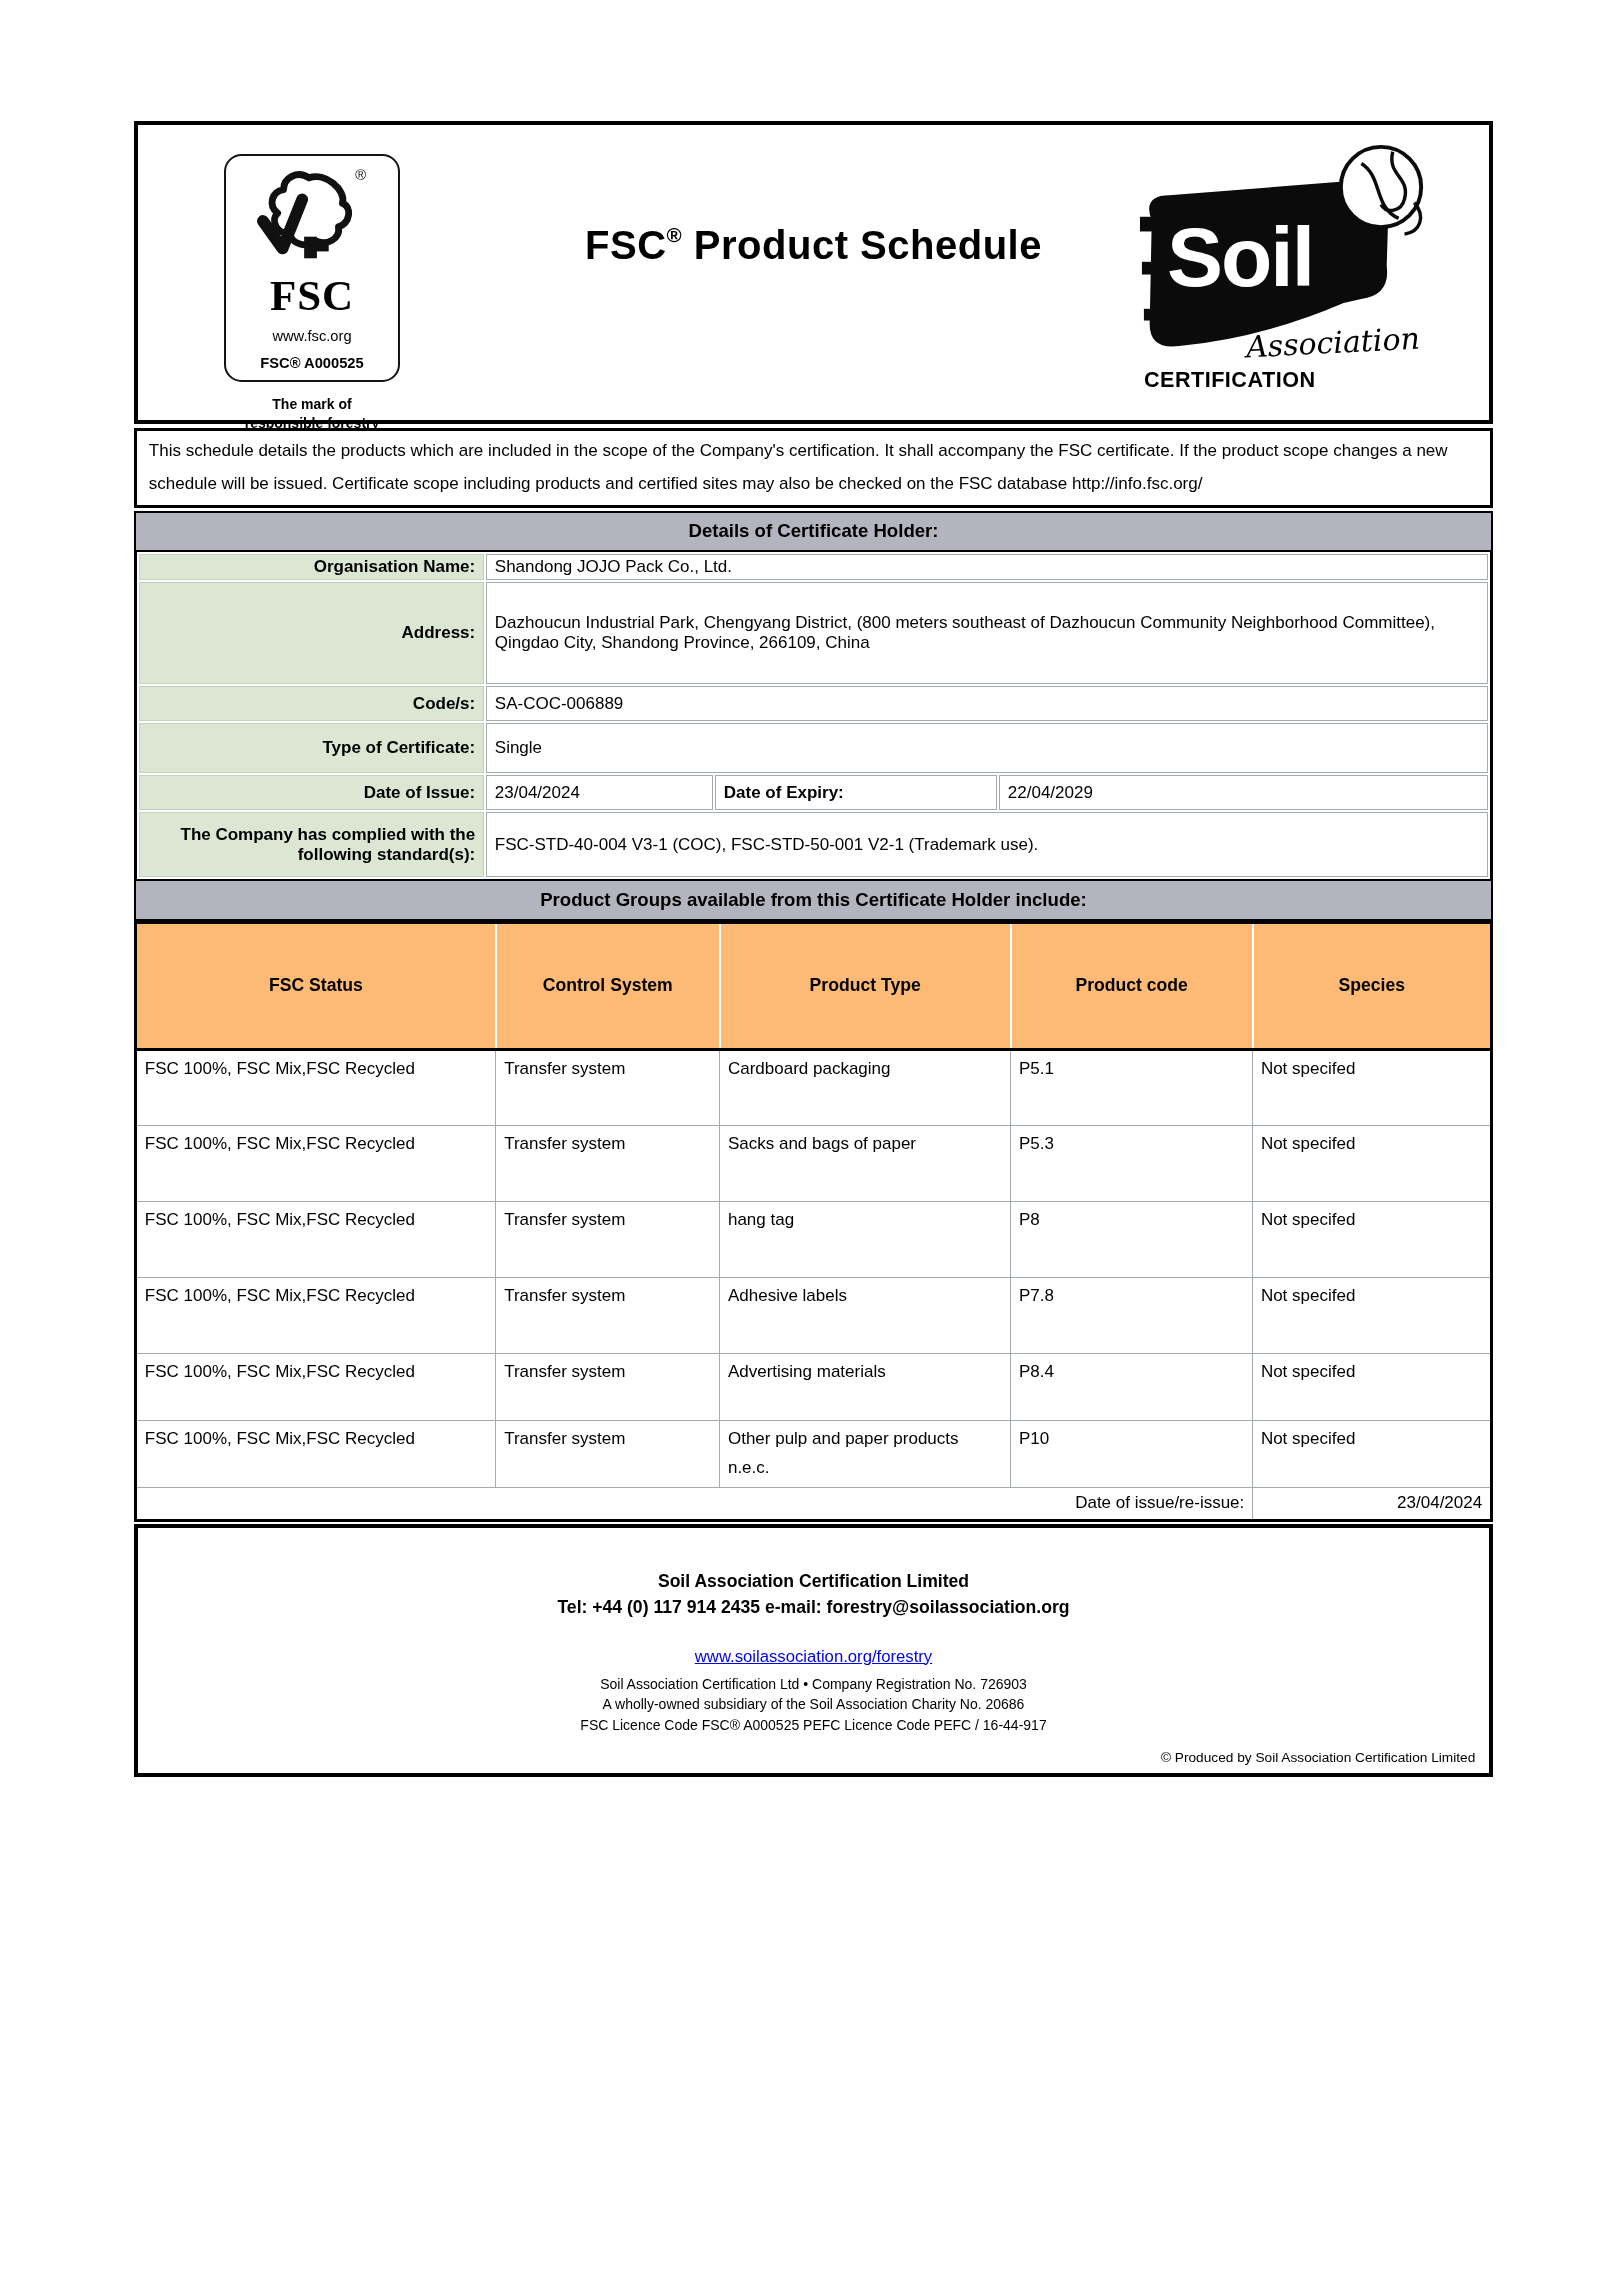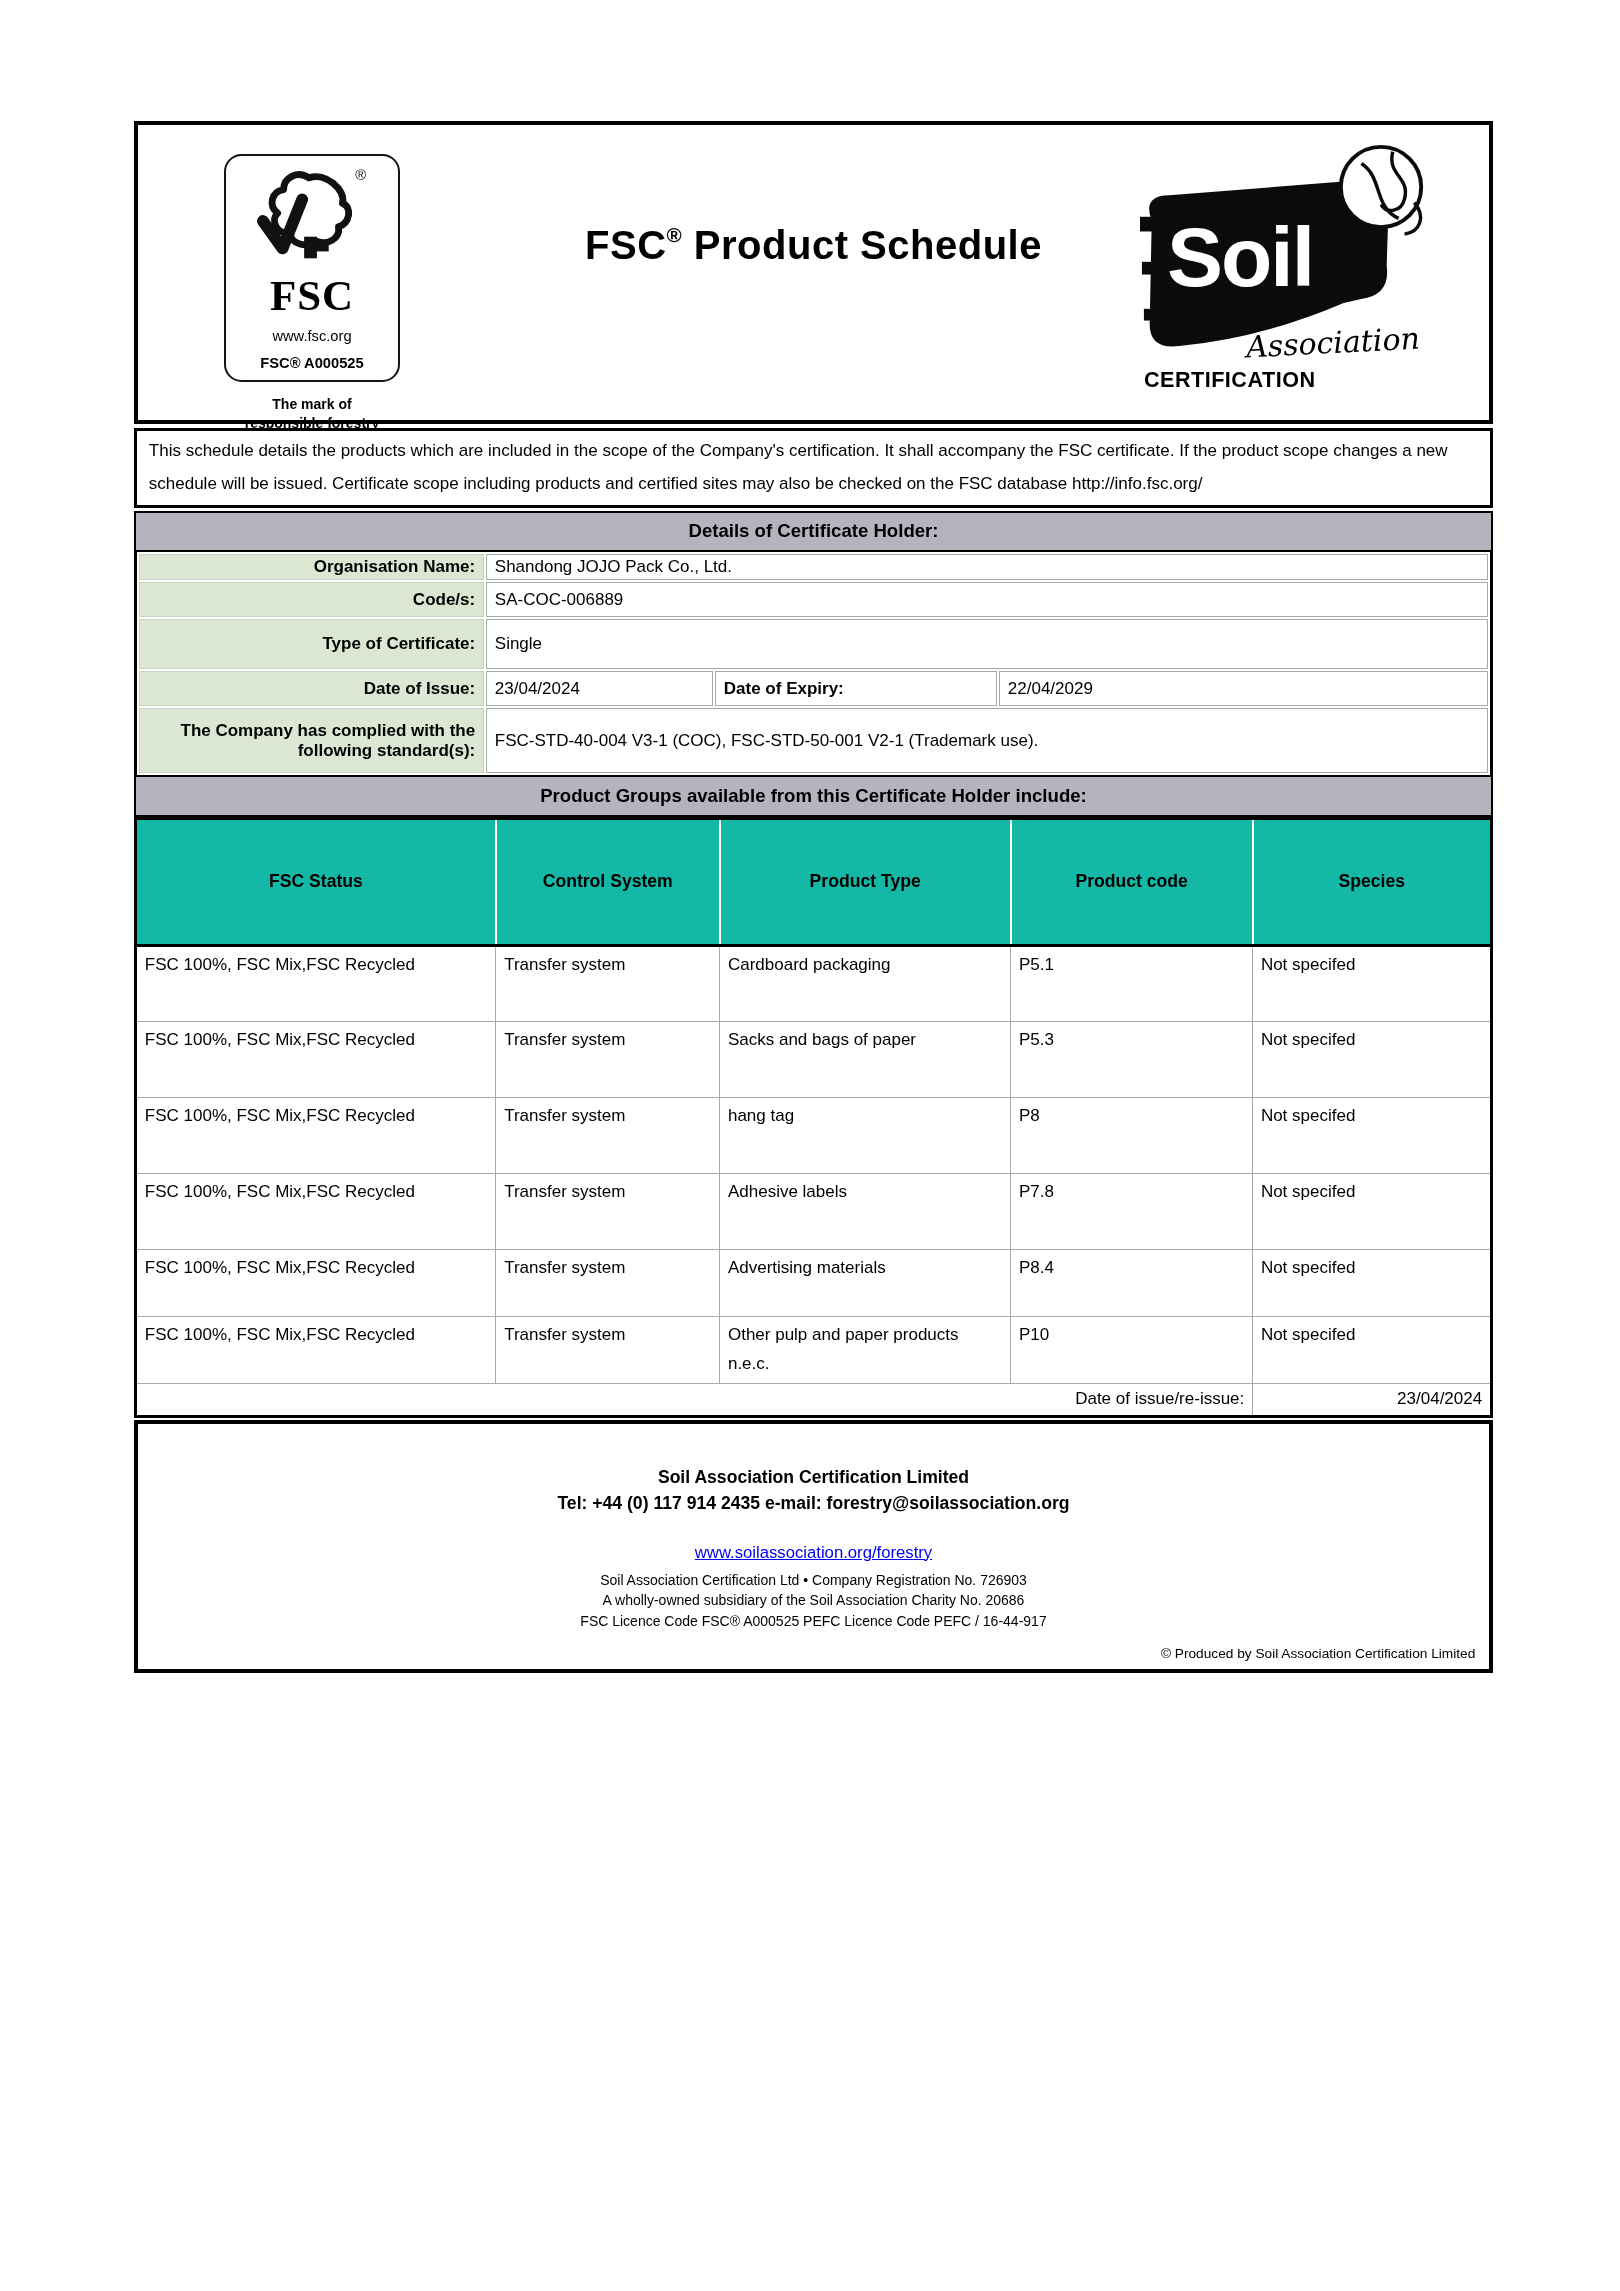--- a/index.html
+++ b/index.html
@@ -49,21 +49,21 @@
   .row-addr td  { height:102px; }
   .row-codes td { height:35px; }
   .row-type td  { height:50px; }
   .row-dates td { height:35px; }
   .row-std td   { height:65px; }
   .row-dates .val-issue { width:227px; }
 
   
   table.products { width:100%; border-collapse:collapse; border:3.9px solid #000; background:#fff; }
   table.products th {
-    background:#14b8a6; height:127px; font-size:17.6px; font-weight:bold;
+    background:#fdba74; height:127px; font-size:17.6px; font-weight:bold;
     border:2px solid #fff; border-bottom:3.9px solid #000; vertical-align:middle; text-align:center;
   }
   table.products td {
     border:1px solid #a3ada3; font-size:17px; padding:2.9px 7.8px;
     vertical-align:top; line-height:1.75;
   }
   table.products tr.prow td { height:76px; }
   table.products tr.prow-sm td { height:67px; }
   td.v-mid { vertical-align:middle; }
   tr.reissue td { height:33px; vertical-align:middle; line-height:1.2; }
@@ -135,20 +135,24 @@
 
     <div class="section-bar bar-details">Details of Certificate Holder:</div>
 
     <div class="details-wrap">
       <table class="details">
         <tbody>
             <tr class="row-org">
           <td class="lbl">Organisation Name:</td>
           <td class="val" colspan="3">Shandong JOJO Pack Co., Ltd.</td>
         </tr>
+        <tr class="row-addr">
+          <td class="lbl">Address:</td>
+          <td class="val" colspan="3">Dazhoucun Industrial Park, Chengyang District, (800 meters southeast of Dazhoucun Community Neighborhood Committee), Qingdao City, Shandong Province, 266109, China</td>
+        </tr>
         <tr class="row-codes">
           <td class="lbl">Code/s:</td>
           <td class="val" colspan="3">SA-COC-006889</td>
         </tr>
         <tr class="row-type">
           <td class="lbl">Type of Certificate:</td>
           <td class="val" colspan="3">Single</td>
         </tr>
         <tr class="row-dates">
           <td class="lbl">Date of Issue:</td>

